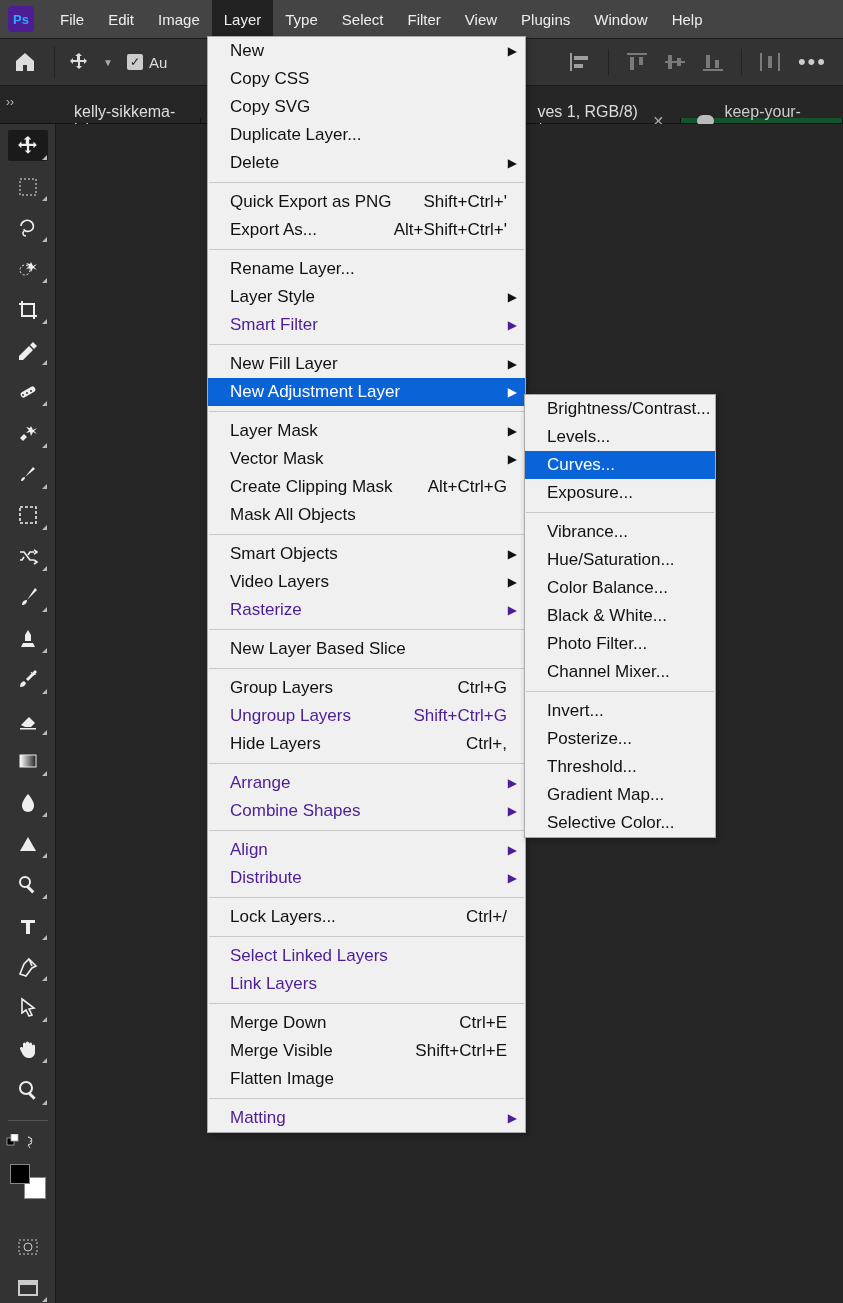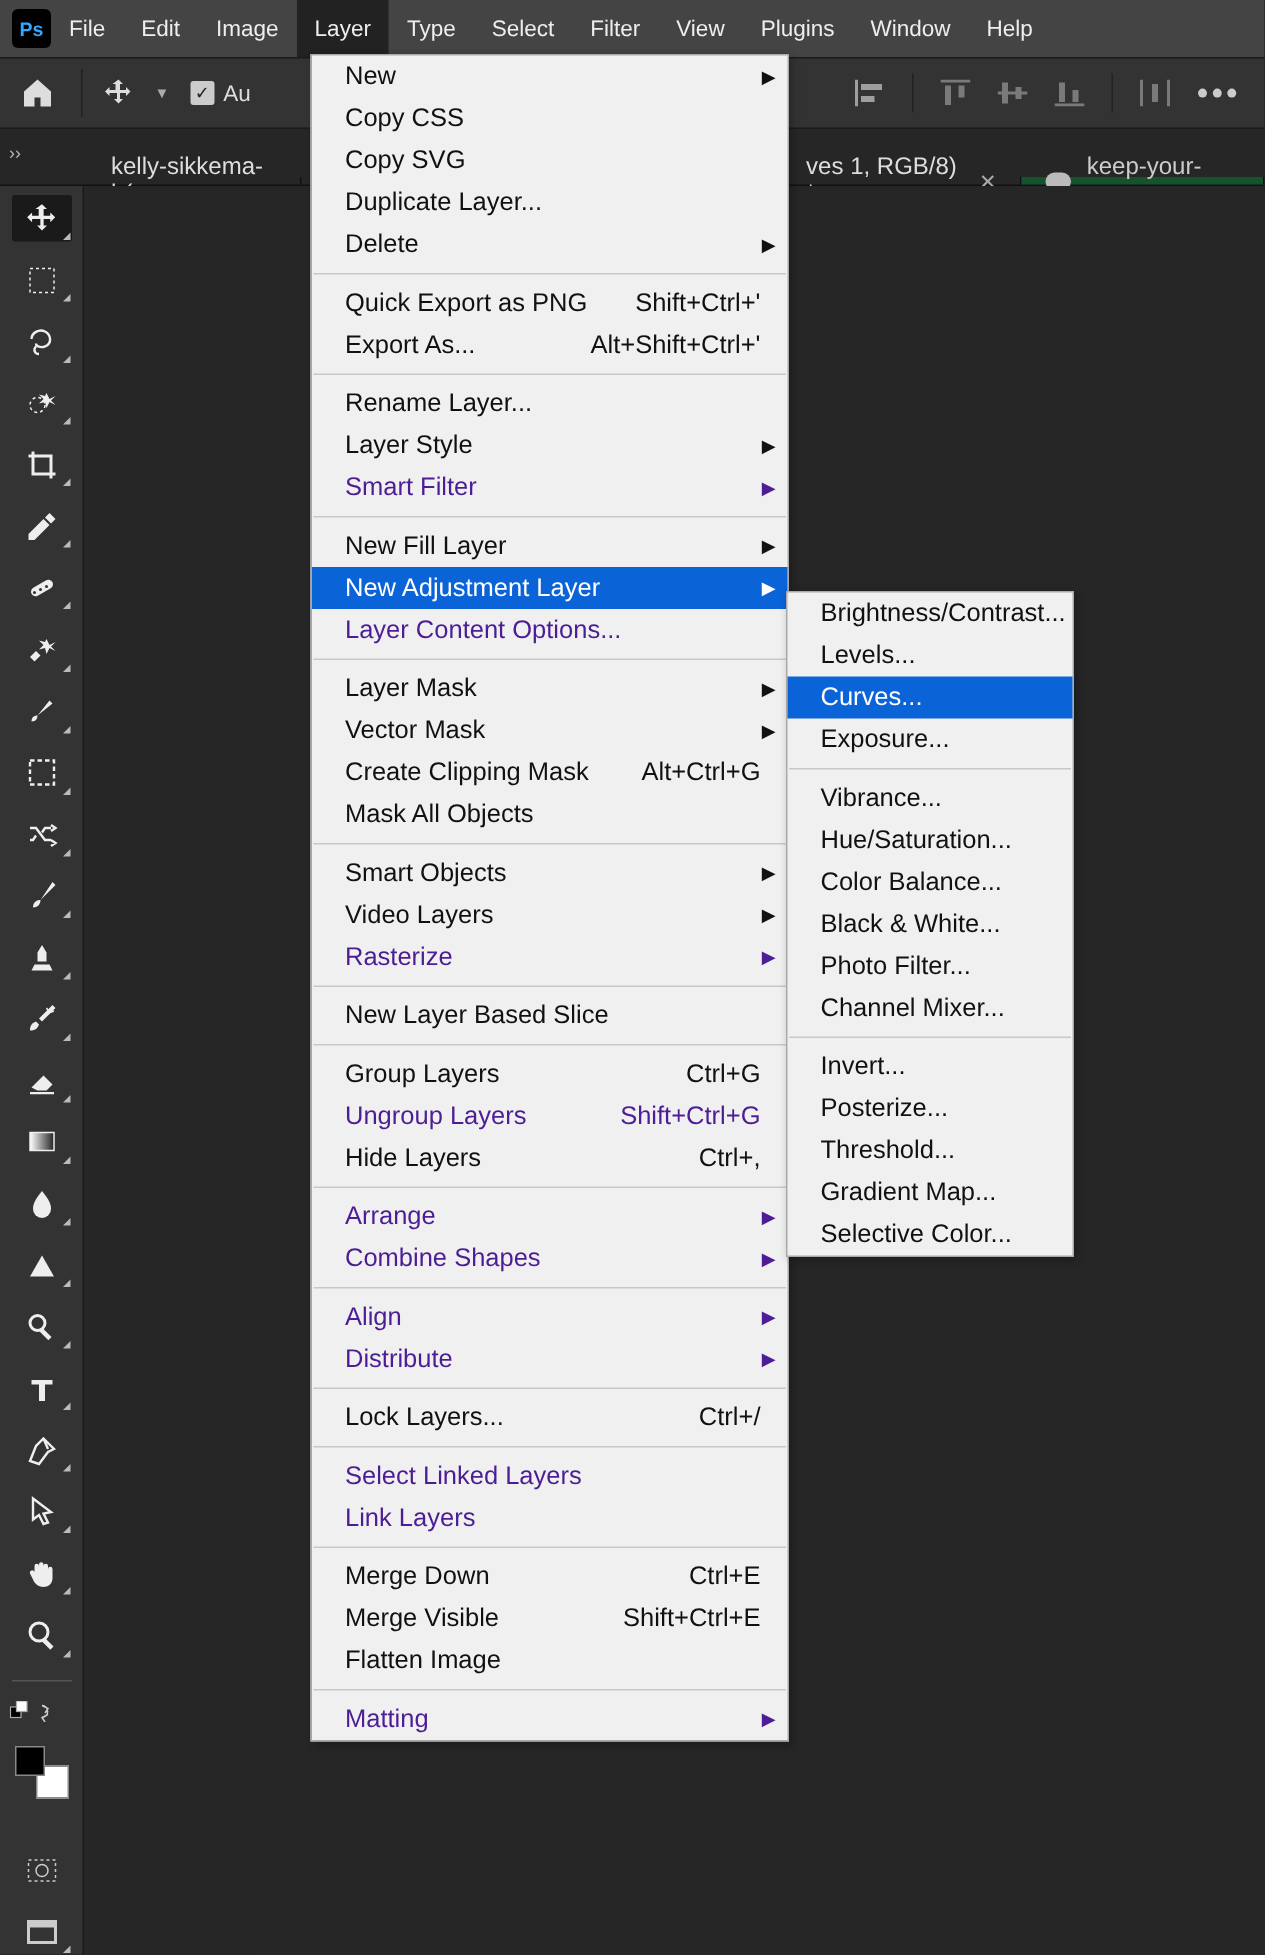--- a/index.html
+++ b/index.html
@@ -1,19 +1,19 @@
 <!DOCTYPE html>
 <html><head>
 <meta charset="utf-8">
 <style>
   * { margin:0; padding:0; box-sizing:border-box; font-family:"Segoe UI",Arial,sans-serif; }
   body { width:843px; height:1303px; background:#262626; color:#ccc; overflow:hidden; position:relative; }
   
   .menubar { height:38px; background:#444; display:flex; align-items:center; padding:0 8px; gap:0; }
-  .ps-logo { width:26px; height:26px; background:#000000; color:#31a8ff; font-weight:bold; font-size:13px; display:flex; align-items:center; justify-content:center; border-radius:4px; }
+  .ps-logo { width:26px; height:26px; background:#4c1d95; color:#31a8ff; font-weight:bold; font-size:13px; display:flex; align-items:center; justify-content:center; border-radius:4px; margin-right:14px; }
   .menubar .mitem { padding:0 12px; height:100%; display:flex; align-items:center; font-size:15px; color:#eee; cursor:default; }
   .menubar .mitem.active { background:#222; }
   
   .optbar { height:48px; background:#333; border-top:1px solid #1b1b1b; border-bottom:1px solid #1b1b1b; display:flex; align-items:center; padding:0 10px; gap:14px; }
   .home-icon { width:30px; height:30px; display:flex; align-items:center; justify-content:center; }
   .divider { width:1px; height:32px; background:#222; }
   .tool-thumb { width:20px; height:20px; }
   .chev { font-size:10px; color:#aaa; }
   .chk { display:flex; align-items:center; gap:6px; font-size:15px; color:#ddd; }
   .chk .box { width:16px; height:16px; background:#ccc; border-radius:2px; display:flex; align-items:center; justify-content:center; color:#222; font-size:12px; }
@@ -373,23 +373,20 @@
     </div>
     <div class="sep"></div>
     <div class="row">
       <span>New Fill Layer</span>
       <span class="sub">▶</span>
     </div>
     <div class="row hl">
       <span>New Adjustment Layer</span>
       <span class="sub">▶</span>
     </div>
-    <div class="row disabled">
-      <span>Layer Content Options...</span>
-    </div>
     <div class="sep"></div>
     <div class="row">
       <span>Layer Mask</span>
       <span class="sub">▶</span>
     </div>
     <div class="row">
       <span>Vector Mask</span>
       <span class="sub">▶</span>
     </div>
     <div class="row">

